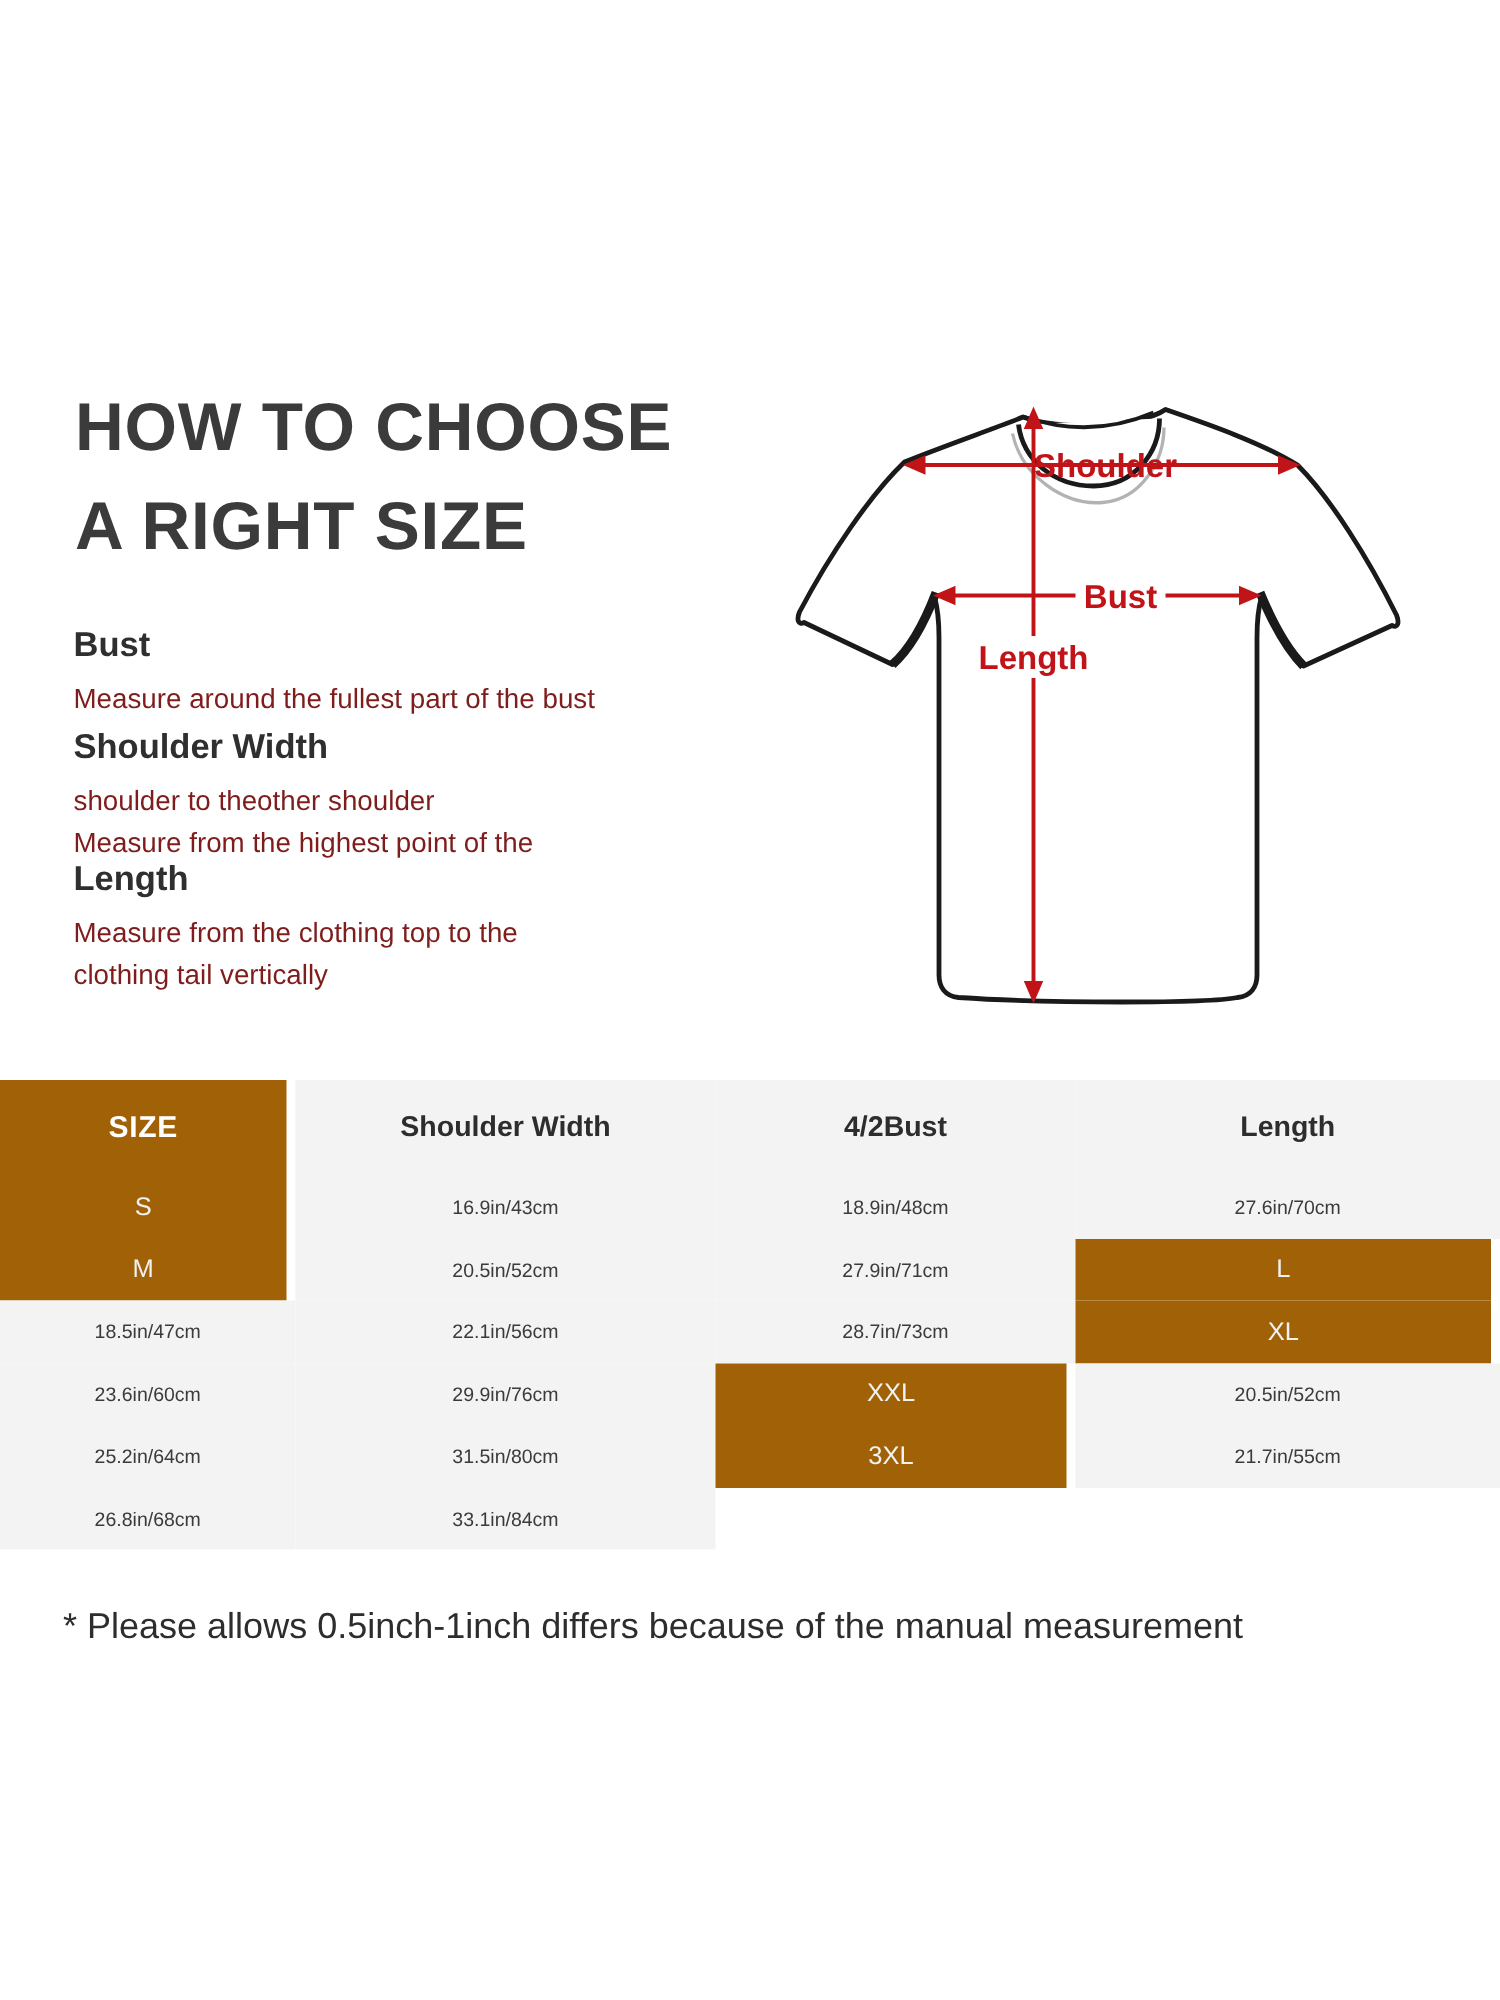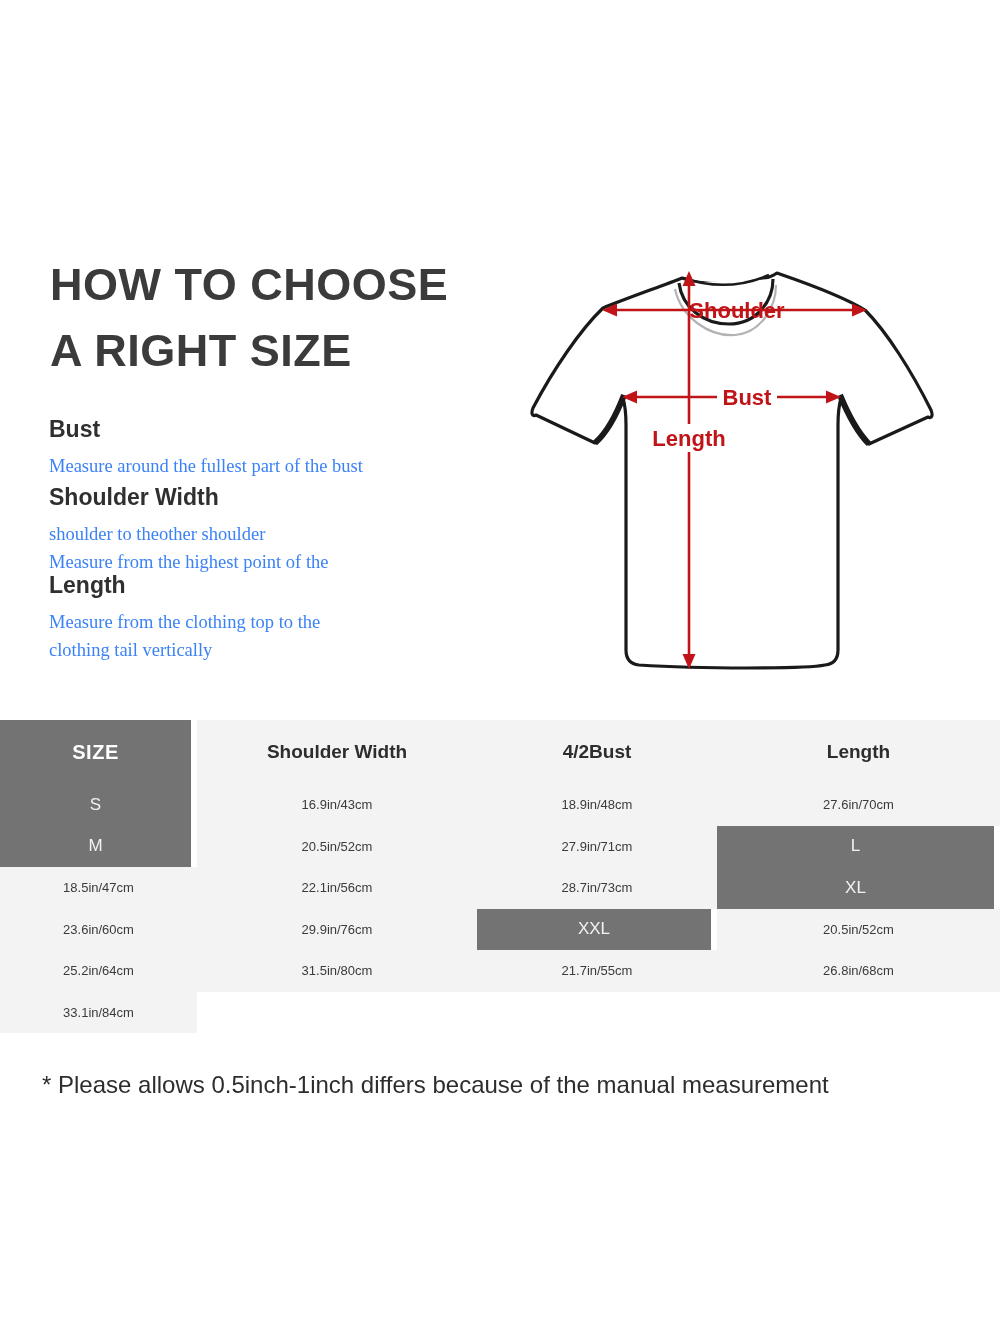--- a/index.html
+++ b/index.html
@@ -5,33 +5,33 @@
   * { margin:0; padding:0; box-sizing:border-box; }
   html,body { width:1000px; height:1333px; background:#ffffff;
               font-family:"Liberation Sans", sans-serif; }
   .page { position:relative; width:1000px; height:1333px; background:#fff; overflow:hidden; }
 
   
   .title { position:absolute; left:50px; top:252px; font-size:45px; font-weight:bold;
            color:#3b3b3b; line-height:66px; letter-spacing:0.5px; }
   .guide-section { position:absolute; left:49px; width:430px; }
   .guide-heading { font-size:23px; font-weight:bold; color:#2f2f2f; margin-bottom:9px; }
-  .guide-line { font-size:18.5px; color:#3b82f6; line-height:28px;font-family:Liberation Serif, serif; }
+  .guide-line { font-size:18.5px; color:#7f1d1d; line-height:28px; }
   .sec1 { top:416px; } .sec2 { top:484px; } .sec3 { top:572px; }
 
   
   .diagram { position:absolute; left:505px; top:245px; width:470px; height:450px; }
 
   
   .size-table { position:absolute; left:0; top:720px; width:1000px; height:313px;
                 display:grid; grid-template-columns:197px 280px 240px 283px;
                 grid-template-rows:64px repeat(6, 41.5px); }
   .cell { display:flex; align-items:center; justify-content:center;
           font-size:13px; color:#3b3b3b; background:#f3f3f3; }
-  .cell.dark { background:#737373; color:#f2f2f2; font-size:17px;
+  .cell.dark { background:#a16207; color:#f2f2f2; font-size:17px;
                margin-right:6px; }
   .cell.hdr { font-weight:bold; font-size:19px; color:#2d2d2d; }
   .cell.hdr.dark { color:#ffffff; font-size:20px; letter-spacing:0.5px; }
 
   .footnote { position:absolute; left:42px; top:1071px; font-size:24px; color:#2d2d2d; }
 </style>
 </head>
 <body>
 
 <div class="page">
@@ -132,20 +132,21 @@
 
     <div class="cell dark">XL</div>
     <div class="cell">23.6in/60cm</div>
     <div class="cell">29.9in/76cm</div>
 
     <div class="cell dark">XXL</div>
     <div class="cell">20.5in/52cm</div>
     <div class="cell">25.2in/64cm</div>
     <div class="cell">31.5in/80cm</div>
 
+    <div class="cell dark">3XL</div>
     <div class="cell">21.7in/55cm</div>
     <div class="cell">26.8in/68cm</div>
     <div class="cell">33.1in/84cm</div>
   </div>
 
   <div class="footnote">* Please allows 0.5inch-1inch differs because of the  manual measurement</div>
 
 </div>
 
 </body></html>

